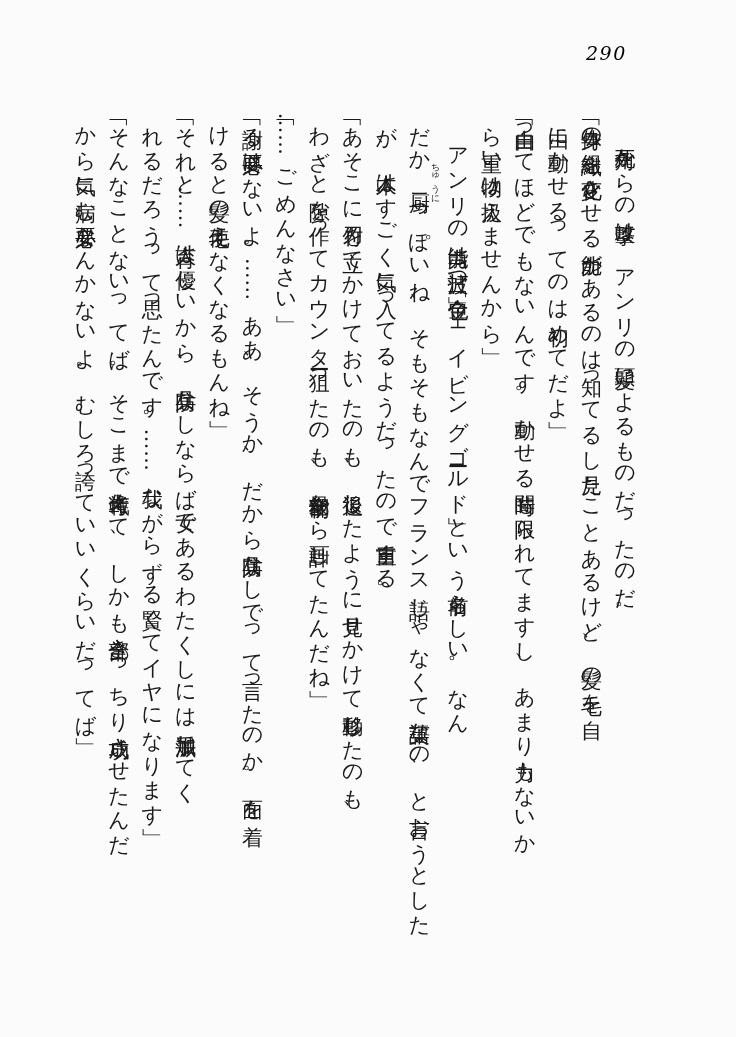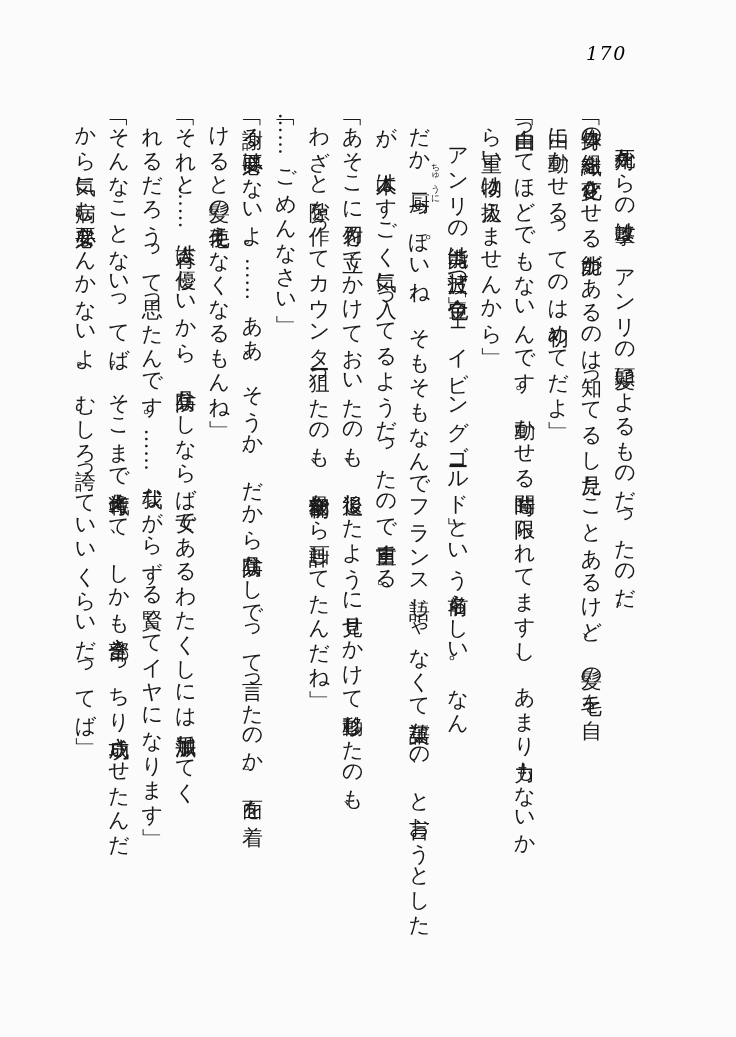--- a/index.html
+++ b/index.html
@@ -47,21 +47,21 @@
   }
   rt {
     font-size: 9px;
     letter-spacing: 0;
   }
 </style>
 </head>
 <body style="background: rgb(251, 251, 251);">
 
 <div class="book-page">
-  <div class="page-number">170</div>
+  <div class="page-number">290</div>
   <div class="text-block" style="color: rgb(26, 26, 26);">
       <div class="text-line indent"><span>死角からの攻撃は、アンリの頭髪によるものだったのだ。</span></div>
       <div class="text-line"><span>「身体の組織を変化させる能力があるのは知ってるし見たことあるけど、髪の毛を自</span></div>
       <div class="text-line"><span>由に動かせるってのは初めてだよ」</span></div>
       <div class="text-line"><span>「自由ってほどでもないんです。動かせる時間も限られてますし、あまり力もないか</span></div>
       <div class="text-line"><span>ら重い物は扱えませんから」</span></div>
       <div class="text-line indent"><span>アンリの能力は「波打つ金色」「ウェイビングゴールド」という名前らしい。なん</span></div>
       <div class="text-line"><span>だか</span><ruby>厨二<rt>ちゅうに</rt></ruby><span>っぽいね、そもそもなんでフランス語じゃなくて英語なの、と言おうとした</span></div>
       <div class="text-line"><span>が、本人はすごく気に入ってるようだったので自重する。</span></div>
       <div class="text-line"><span>「あそこに竹刀を立てかけておいたのも、後退したように見せかけて移動したのも、</span></div>

